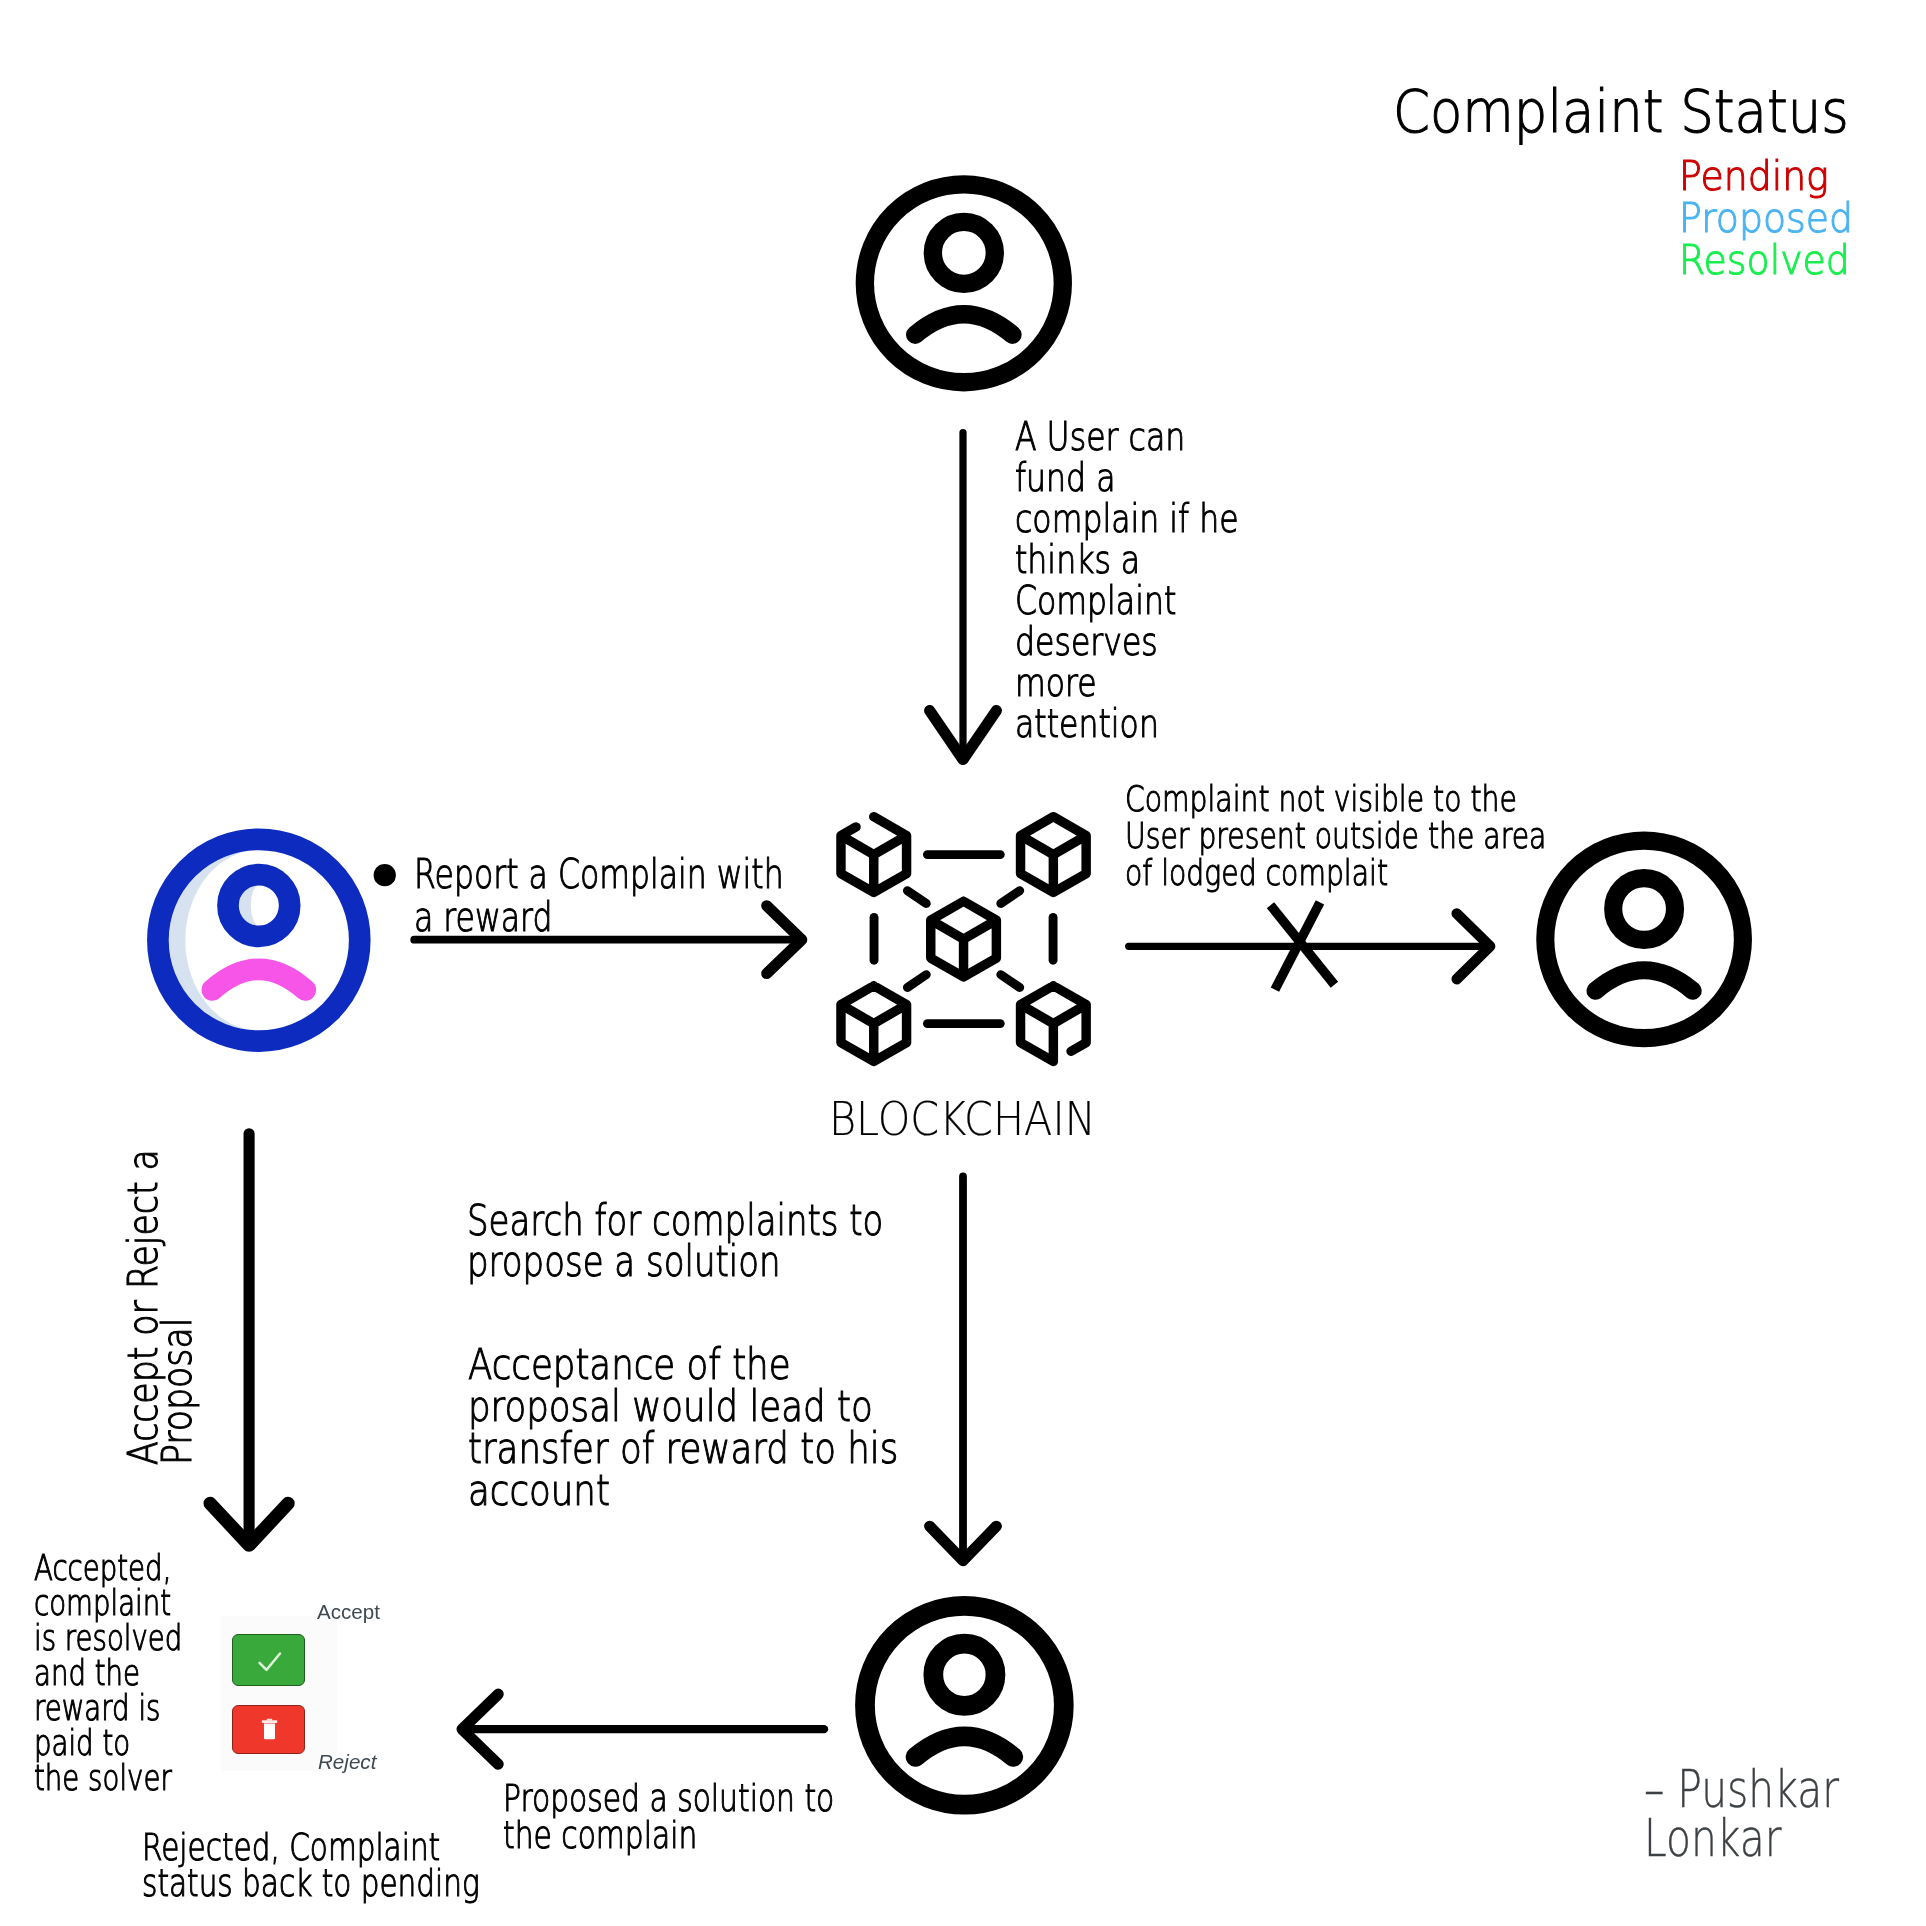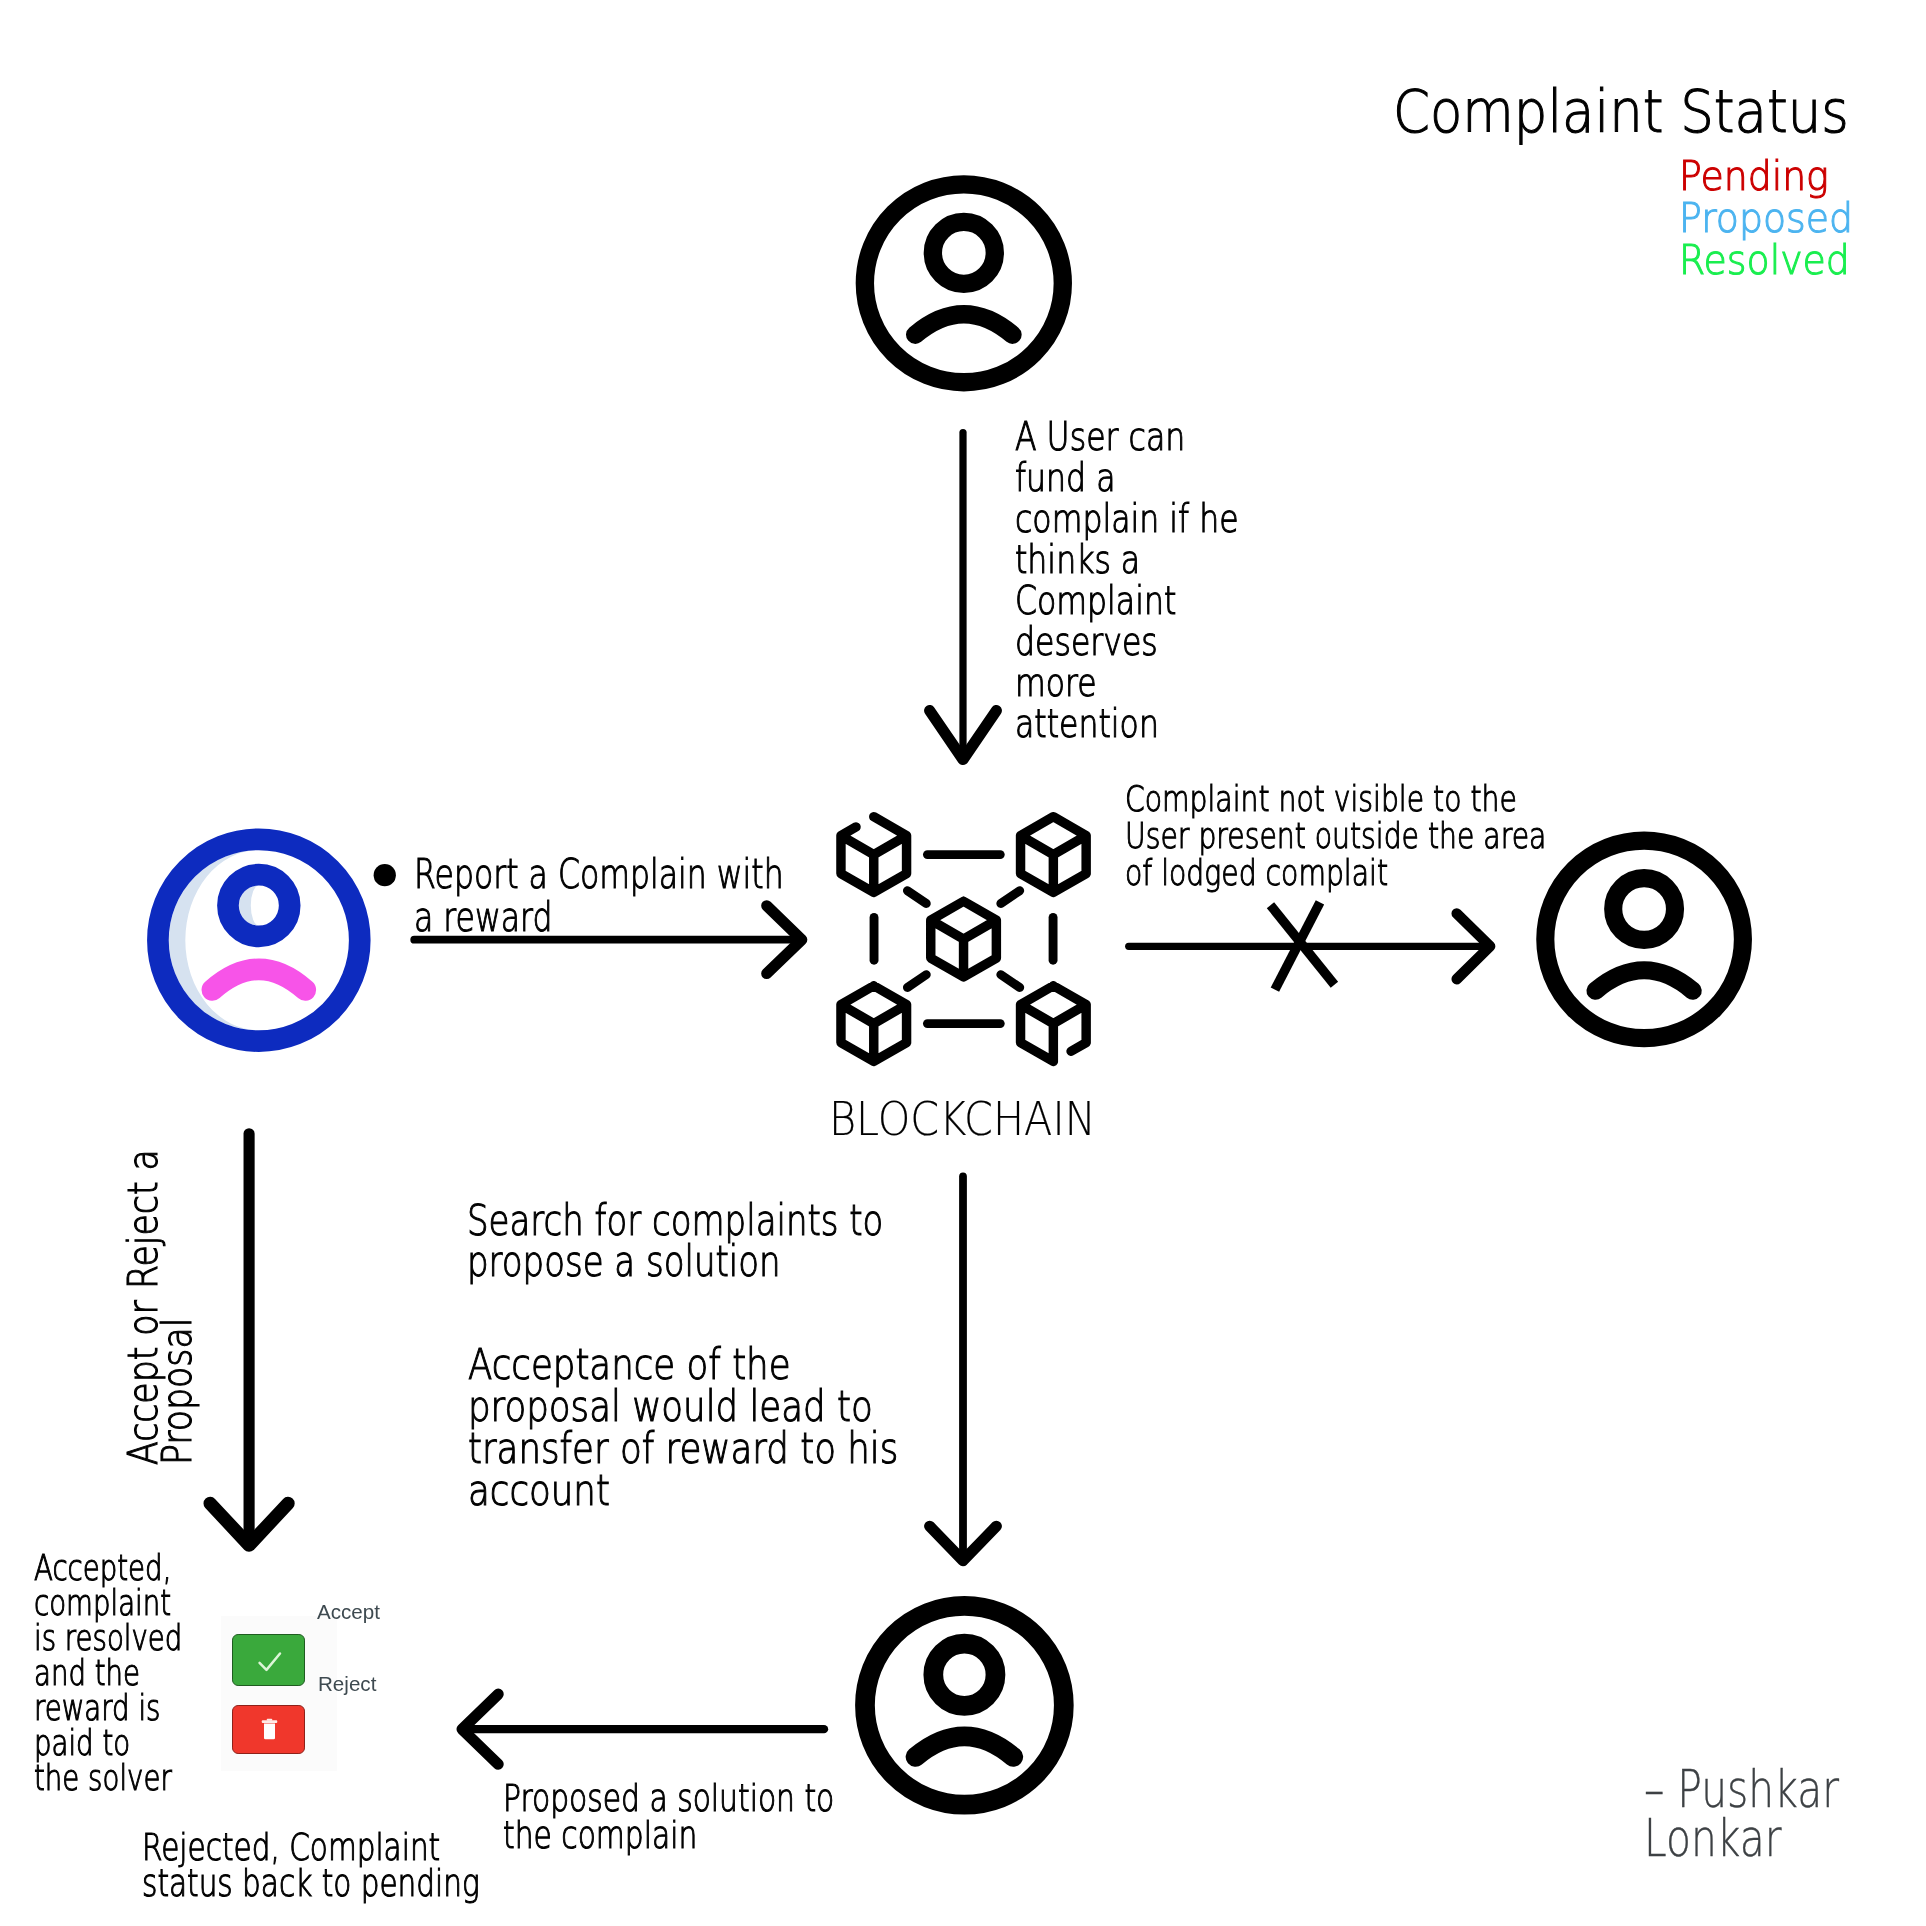--- a/index.html
+++ b/index.html
@@ -14,21 +14,21 @@
        white-space:pre;transform:rotate(-90deg) scaleX(0.868);transform-origin:0 0;-webkit-text-stroke:1.1px #000;}
   #sig{position:absolute;left:1644px;top:1765px;font-size:51px;line-height:49px;
        color:#3d4144;font-weight:100;white-space:pre;transform:scaleX(0.80);transform-origin:0 0;-webkit-text-stroke:0.4px #3d4144;}
   #btnpanel{position:absolute;left:221px;top:1616px;width:116px;height:155px;background:#fbfbfb;}
   .btn{position:absolute;border-radius:6.1px;box-sizing:border-box;}
   #accept-btn{left:232px;top:1634px;width:73px;height:52px;background:#3aa93c;border:1.7px solid #1f5c20;}
   #reject-btn{left:232px;top:1705px;width:73px;height:49px;background:#f0372c;border:1.7px solid #8d2119;}
   .btnlabel{position:absolute;font-family:"Liberation Sans",sans-serif;font-weight:400;
             color:#3e4a50;white-space:pre;font-size:20.6px;line-height:24.5px;}
   #accept-label{left:317px;top:1600px;}
-  #reject-label{left:318px;top:1672px;}
+  #reject-label{left:318px;top:1750px;font-style:italic;}
 
   #title{left:1393px;top:79px;font-size:58px;line-height:67px;transform:scaleX(0.912);}
   #lbl-fund{left:1015px;top:416px;font-size:39px;line-height:41px;transform:scaleX(0.809);}
   #lbl-report{left:414px;top:853px;font-size:41px;line-height:43px;transform:scaleX(0.769);}
   #lbl-notvis{left:1125px;top:780px;font-size:36px;line-height:37px;transform:scaleX(0.785);}
   #lbl-blockchain{left:829px;top:1094px;font-size:46px;line-height:51px;transform:scaleX(0.9);-webkit-text-stroke:0.2px #000;}
   #lbl-search{left:467px;top:1200px;font-size:42px;line-height:41px;transform:scaleX(0.809);}
   #lbl-accept{left:468px;top:1343px;font-size:43px;line-height:42px;transform:scaleX(0.828);}
   #lbl-accepted{left:34px;top:1551px;font-size:35px;line-height:35px;transform:scaleX(0.789);}
   #lbl-rejected{left:142px;top:1829px;font-size:38px;line-height:36px;transform:scaleX(0.777);}

